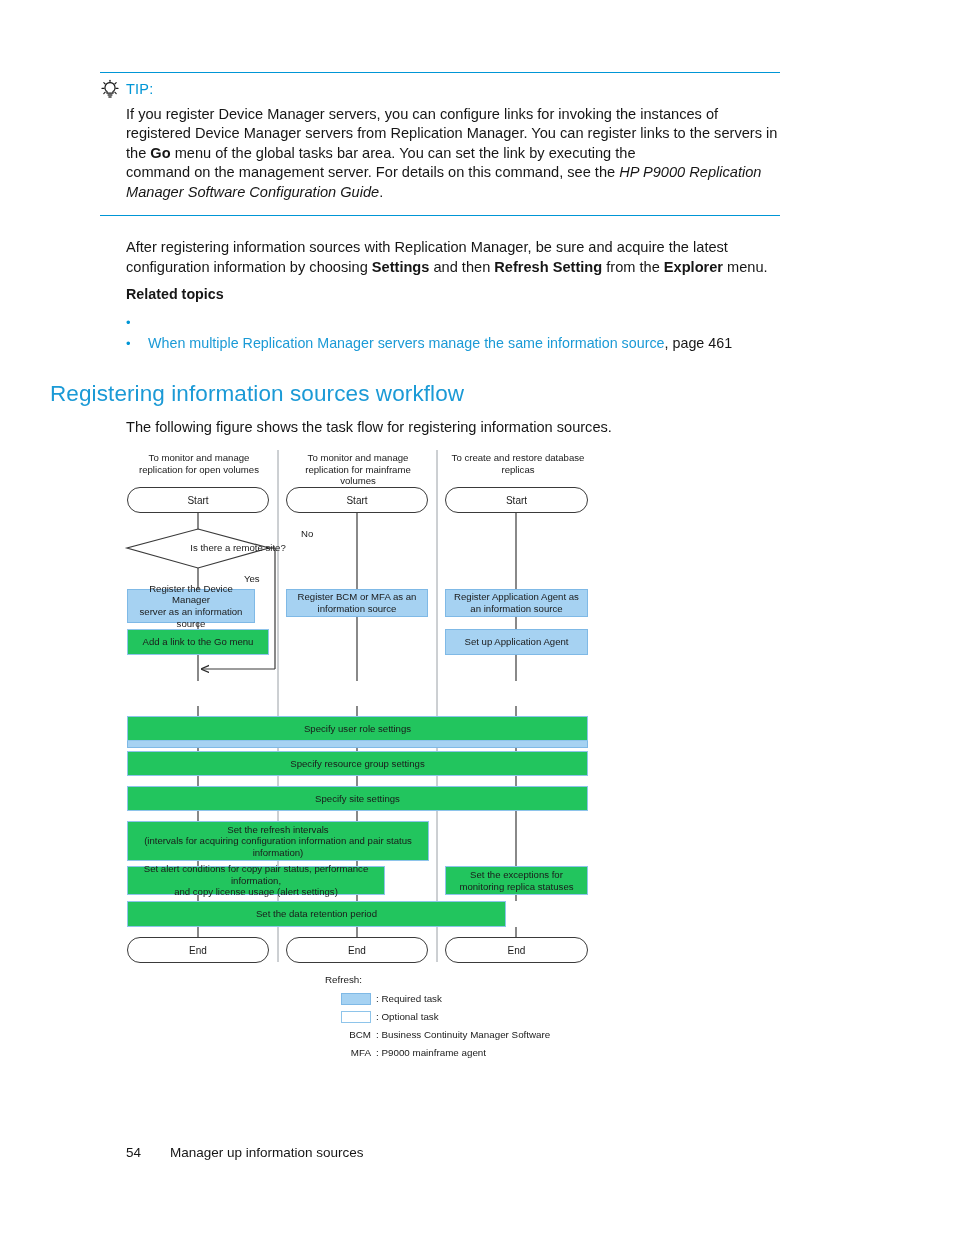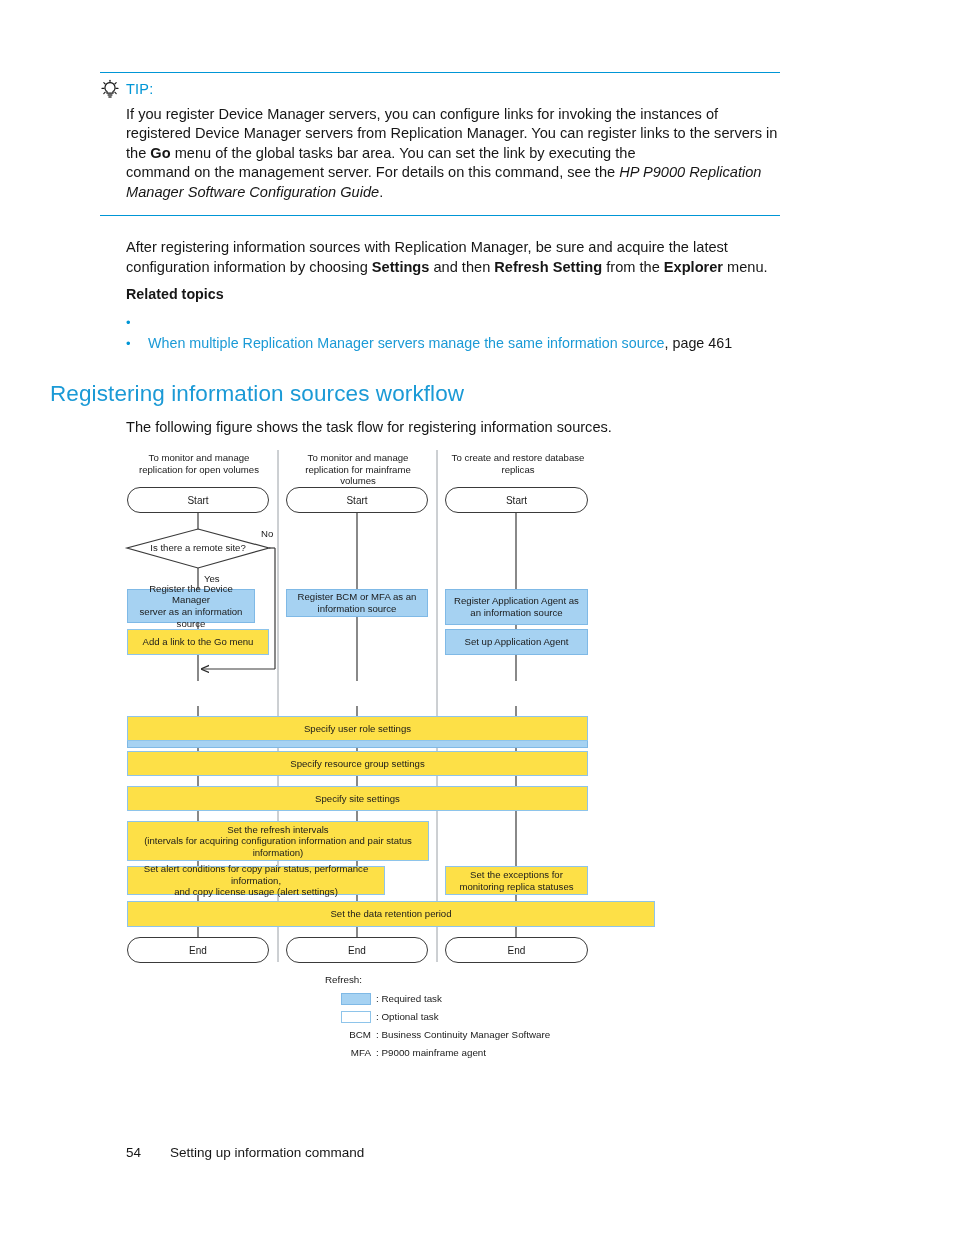--- a/index.html
+++ b/index.html
@@ -133,21 +133,21 @@
     position: absolute;
     box-sizing: border-box;
     display: flex;
     align-items: center;
     justify-content: center;
     text-align: center;
     font-size: 9.6px;
     line-height: 11.6px;
     color: #1a1a1a;
     border: 1px solid #8ec4ea;
-    background: #fde047;
+    background: #22c55e;
     padding: 1px 3px;
   }
   .fc-box.required {
     background: #a6d2f2;
     border-color: #7fb9e6;
   }
   .fc-term {
     position: absolute;
     box-sizing: border-box;
     display: flex;
@@ -164,20 +164,21 @@
     text-align: center;
     font-size: 9.6px;
     line-height: 11.5px;
     color: #1a1a1a;
   }
   .fc-label {
     position: absolute;
     font-size: 9.6px;
     color: #1a1a1a;
     background: transparent;
+    margin-left: 40px;
   }
   .legend {
     position: absolute;
     left: 325px;
     top: 974px;
     font-size: 9.8px;
     color: #1a1a1a;
   }
   .legend-title { margin-bottom: 5px; }
   .legend-row {
@@ -340,38 +341,38 @@
 <div class="fc-label" style="left:261px; top:528px;">No</div>
 
 <div class="fc-box required" style="left:127px; top:589px; width:128px; height:34px; white-space:pre-line;">Register the Device Manager
 server as an information
 source</div>
 <div class="fc-box" style="left:127px; top:629px; width:142px; height:26px;">Add a link to the Go menu</div>
 
 <div class="fc-box required" style="left:286px; top:589px; width:142px; height:28px; white-space:pre-line;">Register BCM or MFA as an
 information source</div>
 
-<div class="fc-box required" style="left:445px; top:589px; width:143px; height:36px; white-space:pre-line;">Register Application Agent as
+<div class="fc-box required" style="left:445px; top:589px; width:143px; height:28px; white-space:pre-line;">Register Application Agent as
 an information source</div>
 <div class="fc-box required" style="left:445px; top:629px; width:143px; height:26px;">Set up Application Agent</div>
 
 <div class="fc-box required" style="left:127px; top:681px; width:461px; height:25px; font-size:11px;margin-top:42px;">Acquire the latest configuration information</div>
 <div class="fc-box" style="left:127px; top:716px; width:461px; height:25px;">Specify user role settings</div>
 <div class="fc-box" style="left:127px; top:751px; width:461px; height:25px;">Specify resource group settings</div>
 <div class="fc-box" style="left:127px; top:786px; width:461px; height:25px;">Specify site settings</div>
 
 <div class="fc-box" style="left:127px; top:821px; width:302px; height:40px; white-space:pre-line;">Set the refresh intervals
 (intervals for acquiring configuration information and pair status
 information)</div>
 <div class="fc-box" style="left:127px; top:866px; width:258px; height:29px; white-space:pre-line;">Set alert conditions for copy pair status, performance information,
 and copy license usage (alert settings)</div>
 <div class="fc-box" style="left:445px; top:866px; width:143px; height:29px; white-space:pre-line;">Set the exceptions for
 monitoring replica statuses</div>
 
-<div class="fc-box" style="left:127px; top:901px; width:528px; height:26px;">Set the data retention period</div>
+<div class="fc-box" style="left:127px; top:901px; width:379px; height:26px;">Set the data retention period</div>
 
 <div class="fc-term" style="left:127px; top:937px; width:142px; height:26px;">End</div>
 <div class="fc-term" style="left:286px; top:937px; width:142px; height:26px;">End</div>
 <div class="fc-term" style="left:445px; top:937px; width:143px; height:26px;">End</div>
 
 <div class="legend">
   <div class="legend-title">Refresh:</div>
   <div class="legend-row">
     <span class="legend-swatch required"></span>
     <span class="legend-text">: Required task</span>
@@ -385,14 +386,14 @@
     <span class="legend-text">: Business Continuity Manager Software</span>
   </div>
   <div class="legend-row">
     <span class="legend-key">MFA</span>
     <span class="legend-text">: P9000 mainframe agent</span>
   </div>
 </div>
 
 <div class="footer">
   <span class="footer-page">54</span>
-  <span>Setting up information command</span>
+  <span>Manager up information sources</span>
 </div>
 
 </body></html>

